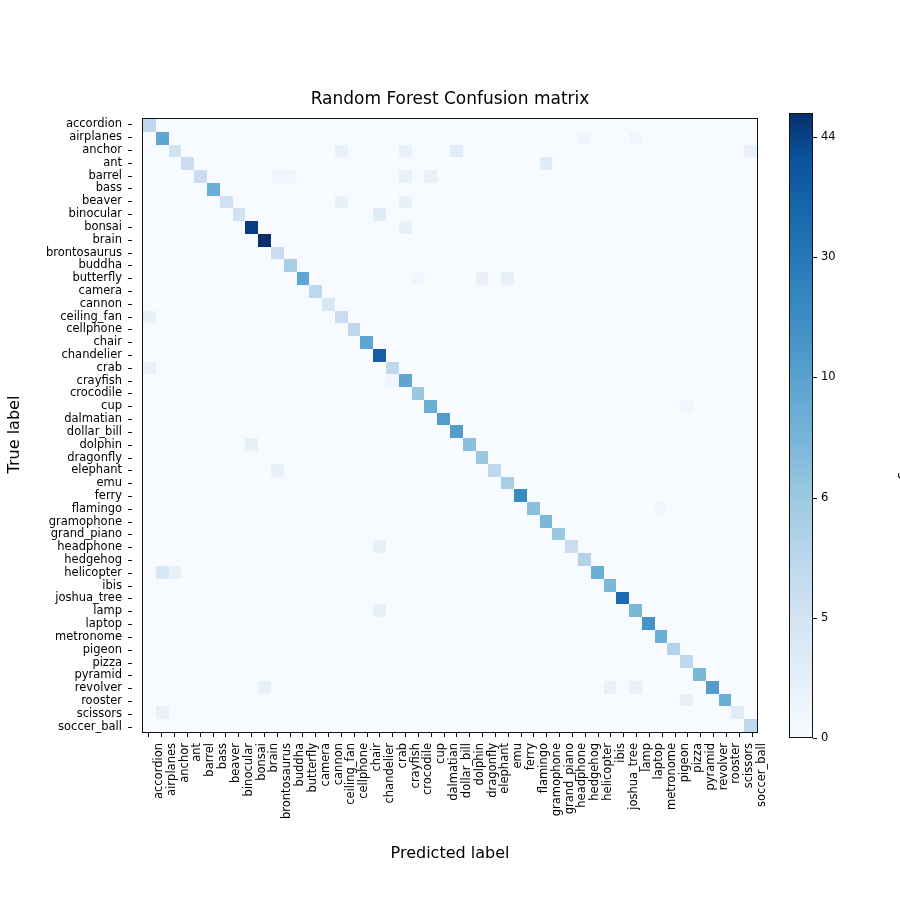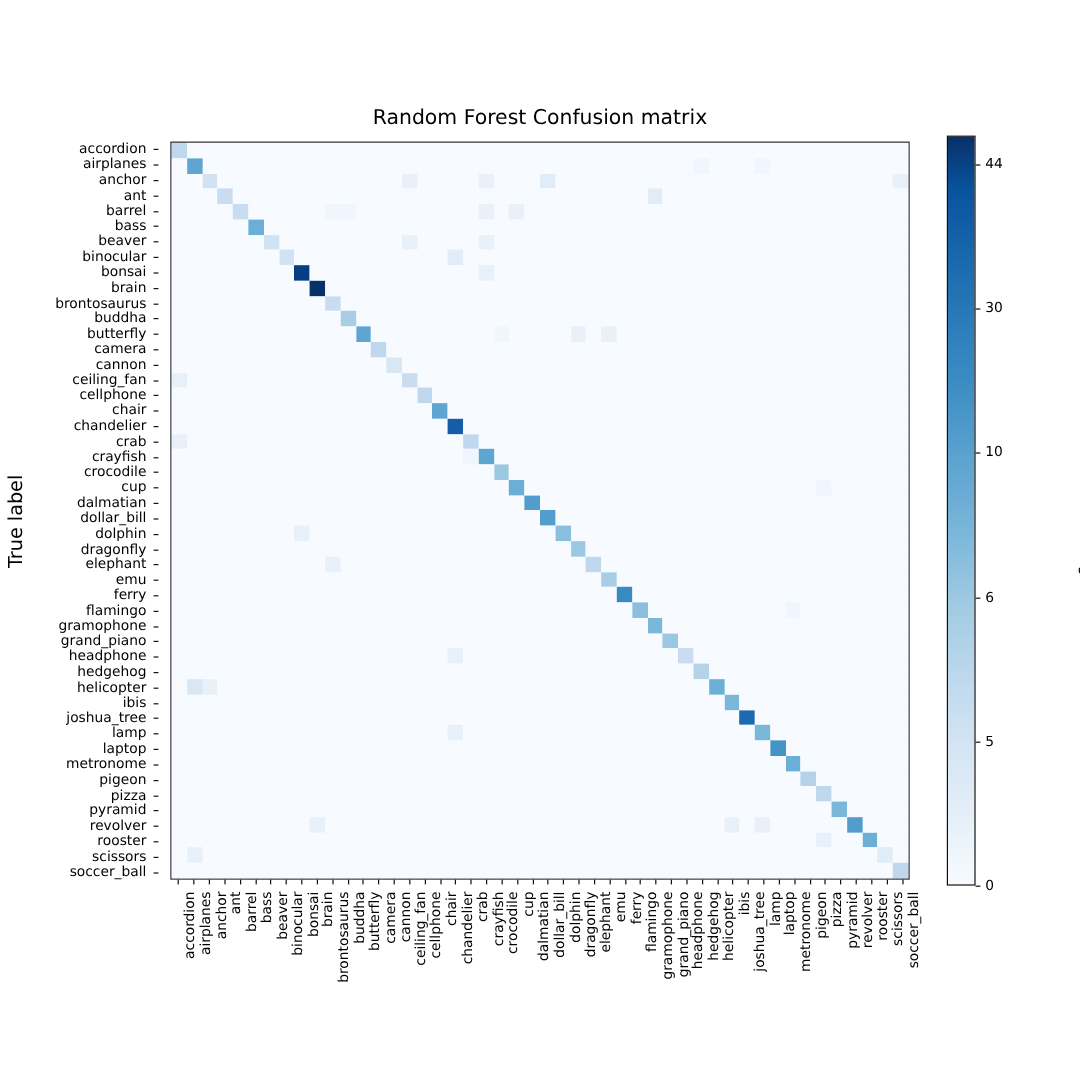--- a/index.html
+++ b/index.html
@@ -2683,20 +2683,21 @@
       <div class="xtick" style="left: 575.583px;">revolver</div>
       <div class="xtick-mark" style="left: 571.083px;"></div>
       <div class="xtick" style="left: 588.417px;">rooster</div>
       <div class="xtick-mark" style="left: 583.917px;"></div>
       <div class="xtick" style="left: 601.25px;">scissors</div>
       <div class="xtick-mark" style="left: 596.75px;"></div>
       <div class="xtick" style="left: 614.083px;">soccer_ball</div>
       <div class="xtick-mark" style="left: 609.583px;"></div>
     </div>
 
+  <div id="x-axis-title">Predicted label</div>
 
   <div id="colorbar-wrap">
     <div id="colorbar-gradient"></div>
   <div class="cb-tick" style="top: 625px;"></div>
       <div class="cb-label" style="top: 625px;">0</div>
       <div class="cb-tick" style="top: 504.808px;"></div>
       <div class="cb-label" style="top: 504.808px;">5</div>
       <div class="cb-tick" style="top: 384.615px;"></div>
       <div class="cb-label" style="top: 384.615px;">6</div>
       <div class="cb-tick" style="top: 264.423px;"></div>

